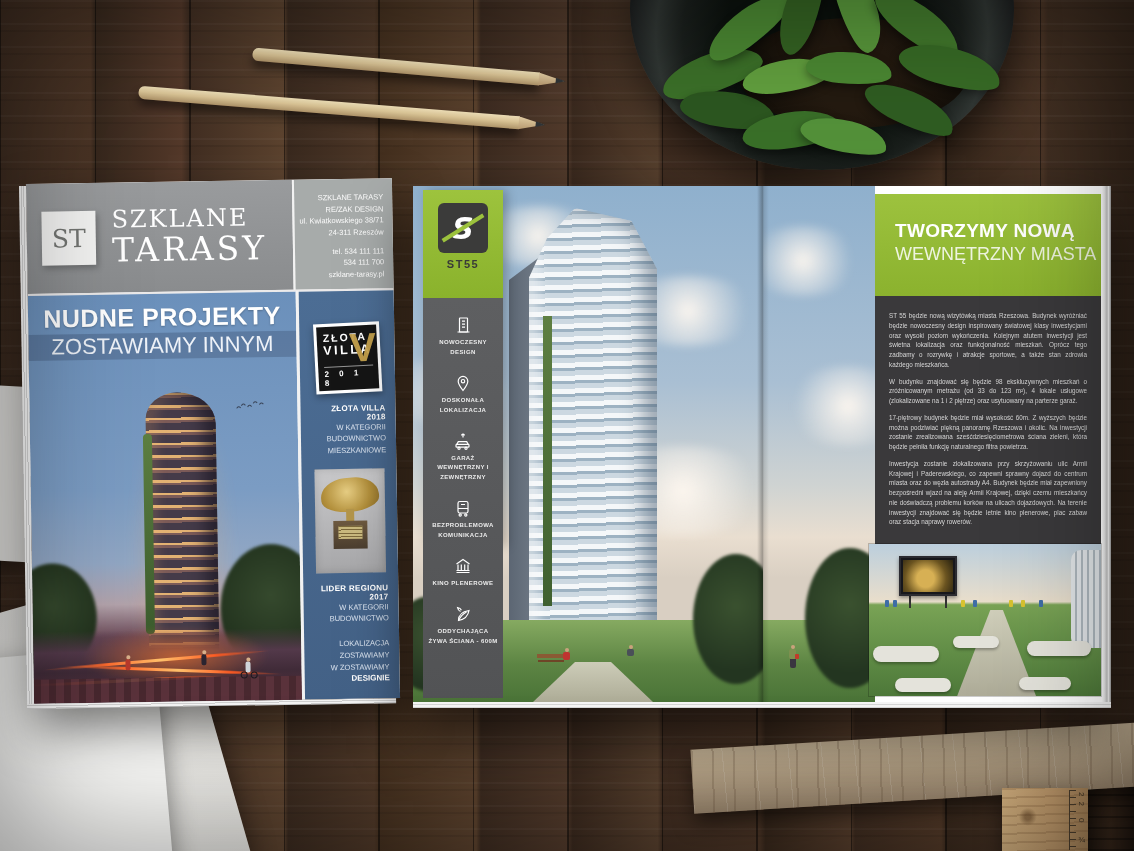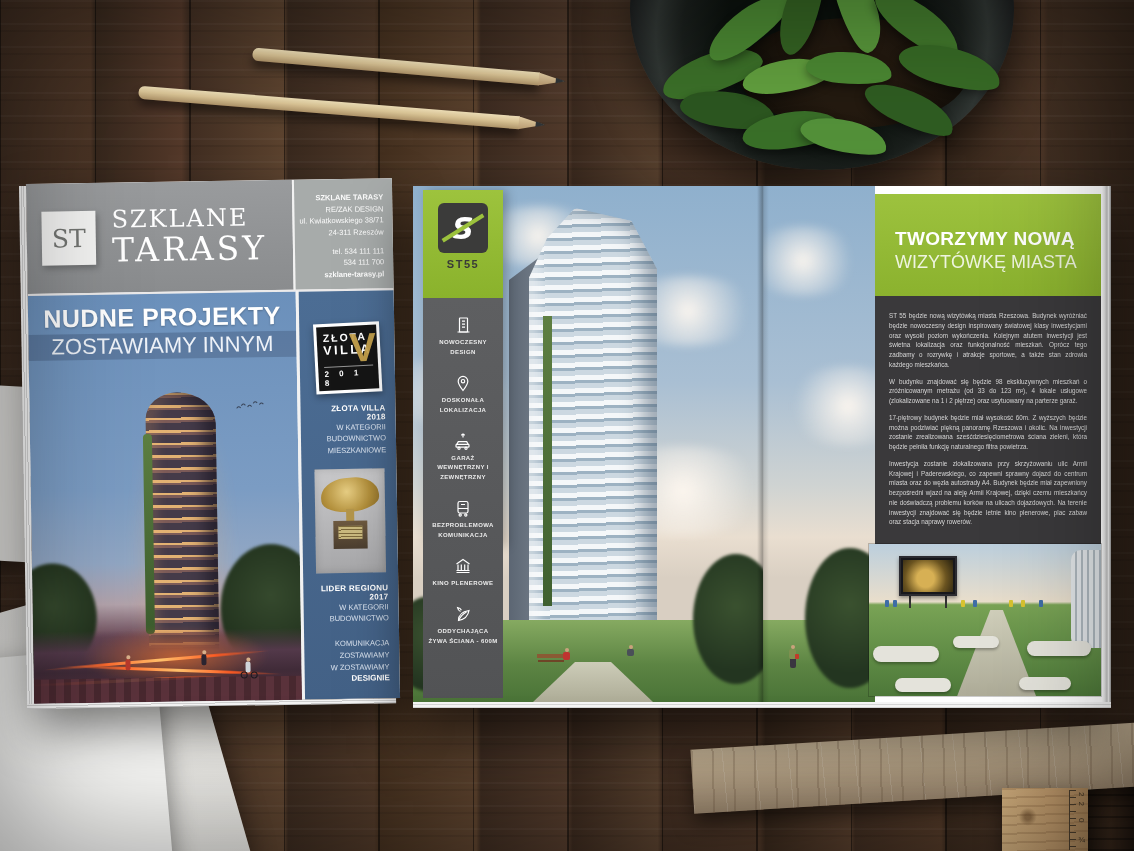--- a/index.html
+++ b/index.html
@@ -73,21 +73,21 @@
   .hdr-left{width:266px;background:linear-gradient(180deg,#999b9d,#8a8c8e);
     display:flex;align-items:center;padding-left:15px;}
   .hdr-div{width:2px;background:#f2f2f2;}
   .hdr-right{flex:1;background:#a7abaa;padding:13px 9px 0 4px;text-align:right;
     color:#fbfbfb;font-size:7.5px;line-height:1.55;}
   .st-box{width:54px;height:54px;background:#f4f4f3;display:flex;align-items:center;justify-content:center;
     font-family:"DejaVu Serif",serif;font-size:25px;color:#737572;box-shadow:2px 3px 6px rgba(0,0,0,.25);}
   .brand{color:#fff;font-family:"DejaVu Serif",serif;margin-left:16px;}
   .brand-l1{font-size:24px;letter-spacing:2px;}
   .brand-l2{font-size:33px;letter-spacing:3px;margin-top:-3px;}
-  .addr-b{font-weight:bold;}
+  .addr-b{font-weight:normal;}
   .addr-gap{height:7px;}
   .cover-body{position:relative;height:410px;border-top:2px solid #eceaea;}
   .cover-main{position:absolute;left:0;top:0;width:268px;height:408px;overflow:hidden;
     background:linear-gradient(180deg,#6b90bb 0%,#7b9cc3 48%,#92a7c4 66%,#b3a3ab 76%,#6b4a58 84%,#46313e 100%);}
   .main-div{position:absolute;left:268px;top:0;width:3px;height:408px;background:#f2f2f2;}
   .cover-side{position:absolute;left:271px;top:0;width:95px;height:408px;
     background:linear-gradient(180deg,#4c6d94,#436186);overflow:hidden;}
   .hl{position:absolute;left:0;right:0;top:9px;text-align:center;}
   .hl1{font-size:25px;font-weight:800;color:#fff;letter-spacing:.5px;text-shadow:0 1px 2px rgba(0,0,0,.25);}
   .hl2{font-size:22px;font-weight:400;color:#eef2f8;background:rgba(58,78,108,.35);margin-top:1px;}
@@ -180,21 +180,21 @@
   .logo-label{margin-top:5px;font-size:11px;font-weight:bold;color:#393a38;letter-spacing:1.5px;}
   .sb-dark{height:400px;background:linear-gradient(180deg,#5e5f61,#525355);padding-top:17px;}
   .feat{text-align:center;margin-bottom:15px;}
   .feat svg{display:block;margin:0 auto;}
   .feat-label{font-size:6px;letter-spacing:.4px;line-height:1.65;margin-top:3px;
     padding:0 5px;color:#ececec;font-weight:bold;}
 
   .strip{position:absolute;left:0;top:0;width:112px;height:516px;overflow:hidden;}
   .band-green{position:absolute;left:112px;top:8px;width:226px;height:102px;
     background:linear-gradient(180deg,#9dc23e,#8bb22e);padding:26px 0 0 20px;}
-  .sh1{font-size:19px;font-weight:800;color:#fff;letter-spacing:.3px;margin-top:8px;}
+  .sh1{font-size:19px;font-weight:800;color:#fff;letter-spacing:.3px;}
   .sh2{font-size:18px;font-weight:300;color:#eef4df;margin-top:2px;}
   .panel-dark{position:absolute;left:112px;top:110px;width:226px;height:250px;
     background:#3a393b;padding:15px 14px;overflow:hidden;}
   .para{font-size:6.3px;line-height:1.55;color:#d6d6d6;text-align:justify;margin-bottom:7px;}
   .park{position:absolute;left:106px;top:358px;width:232px;height:152px;overflow:hidden;
     background:linear-gradient(180deg,#bccfdd 0%,#e9decb 38%,#79a355 40%,#628e47 70%,#4d7839 100%);box-shadow:0 0 0 1px rgba(0,0,0,.2);}
   .screen{position:absolute;left:30px;top:12px;width:58px;height:40px;background:#17171c;
     border:2px solid #2b2b31;box-shadow:0 2px 4px rgba(0,0,0,.4);}
   .screen-img{position:absolute;inset:2px;background:radial-gradient(circle at 45% 58%, #d7b054 0 26%, #6b5420 62%, #262010 100%);}
   .screen-leg{position:absolute;width:1.5px;height:12px;background:#333;top:52px;}
@@ -331,21 +331,21 @@
             <div class="tr-col"></div>
             <div class="tr-base"></div>
             <div class="tr-plq"></div>
           </div>
           <div class="cap">
             <div class="cap-title">LIDER REGIONU 2017</div>
             <div class="cap-line">W KATEGORII</div>
             <div class="cap-line">BUDOWNICTWO</div>
           </div>
           <div class="tagline">
-            <div class="tag-line">KOMUNIKACJA</div>
+            <div class="tag-line">LOKALIZACJA</div>
             <div class="tag-line">ZOSTAWIAMY</div>
             <div class="tag-line">W ZOSTAWIAMY</div>
             <div class="tag-line tag-bold">DESIGNIE</div>
           </div>
         </div>
       </div>
     </div>
   </div>
 
   <div id="spread">
@@ -453,21 +453,21 @@
             <div class="p-head"></div>
             <div class="p-torso" style="background:#7d9050;"></div>
             <div class="p-legs"></div>
             <div class="bag"></div>
           </div>
         </div>
       </div>
 
       <div class="band-green">
         <div class="sh1">TWORZYMY NOWĄ</div>
-        <div class="sh2">WIZYTÓWKĘ MIASTA</div>
+        <div class="sh2">WEWNĘTRZNY MIASTA</div>
       </div>
 
       <div class="panel-dark">
         <div class="para">ST 55 będzie nową wizytówką miasta Rzeszowa. Budynek wyróżniać będzie nowoczesny design inspirowany światowej klasy inwestycjami oraz wysoki poziom wykończenia. Kolejnym atutem inwestycji jest świetna lokalizacja oraz funkcjonalność mieszkań. Oprócz tego zadbamy o rozrywkę i atrakcje sportowe, a także stan zdrowia każdego mieszkańca.</div>
         <div class="para">W budynku znajdować się będzie 98 ekskluzywnych mieszkań o zróżnicowanym metrażu (od 33 do 123 m²), 4 lokale usługowe (zlokalizowane na 1 i 2 piętrze) oraz usytuowany na parterze garaż.</div>
         <div class="para">17-piętrowy budynek będzie miał wysokość 60m. Z wyższych będzie można podziwiać piękną panoramę Rzeszowa i okolic. Na inwestycji zostanie zrealizowana sześćdziesięciometrowa ściana zieleni, która będzie pełniła funkcję naturalnego filtra powietrza.</div>
         <div class="para">Inwestycja zostanie zlokalizowana przy skrzyżowaniu ulic Armii Krajowej i Paderewskiego, co zapewni sprawny dojazd do centrum miasta oraz do węzła autostrady A4. Budynek będzie miał zapewniony bezpośredni wjazd na aleję Armii Krajowej, dzięki czemu mieszkańcy nie doświadczą problemu korków na ulicach dojazdowych. Na terenie inwestycji znajdować się będzie letnie kino plenerowe, plac zabaw oraz stacja naprawy rowerów.</div>
       </div>
 
       <div class="park">

